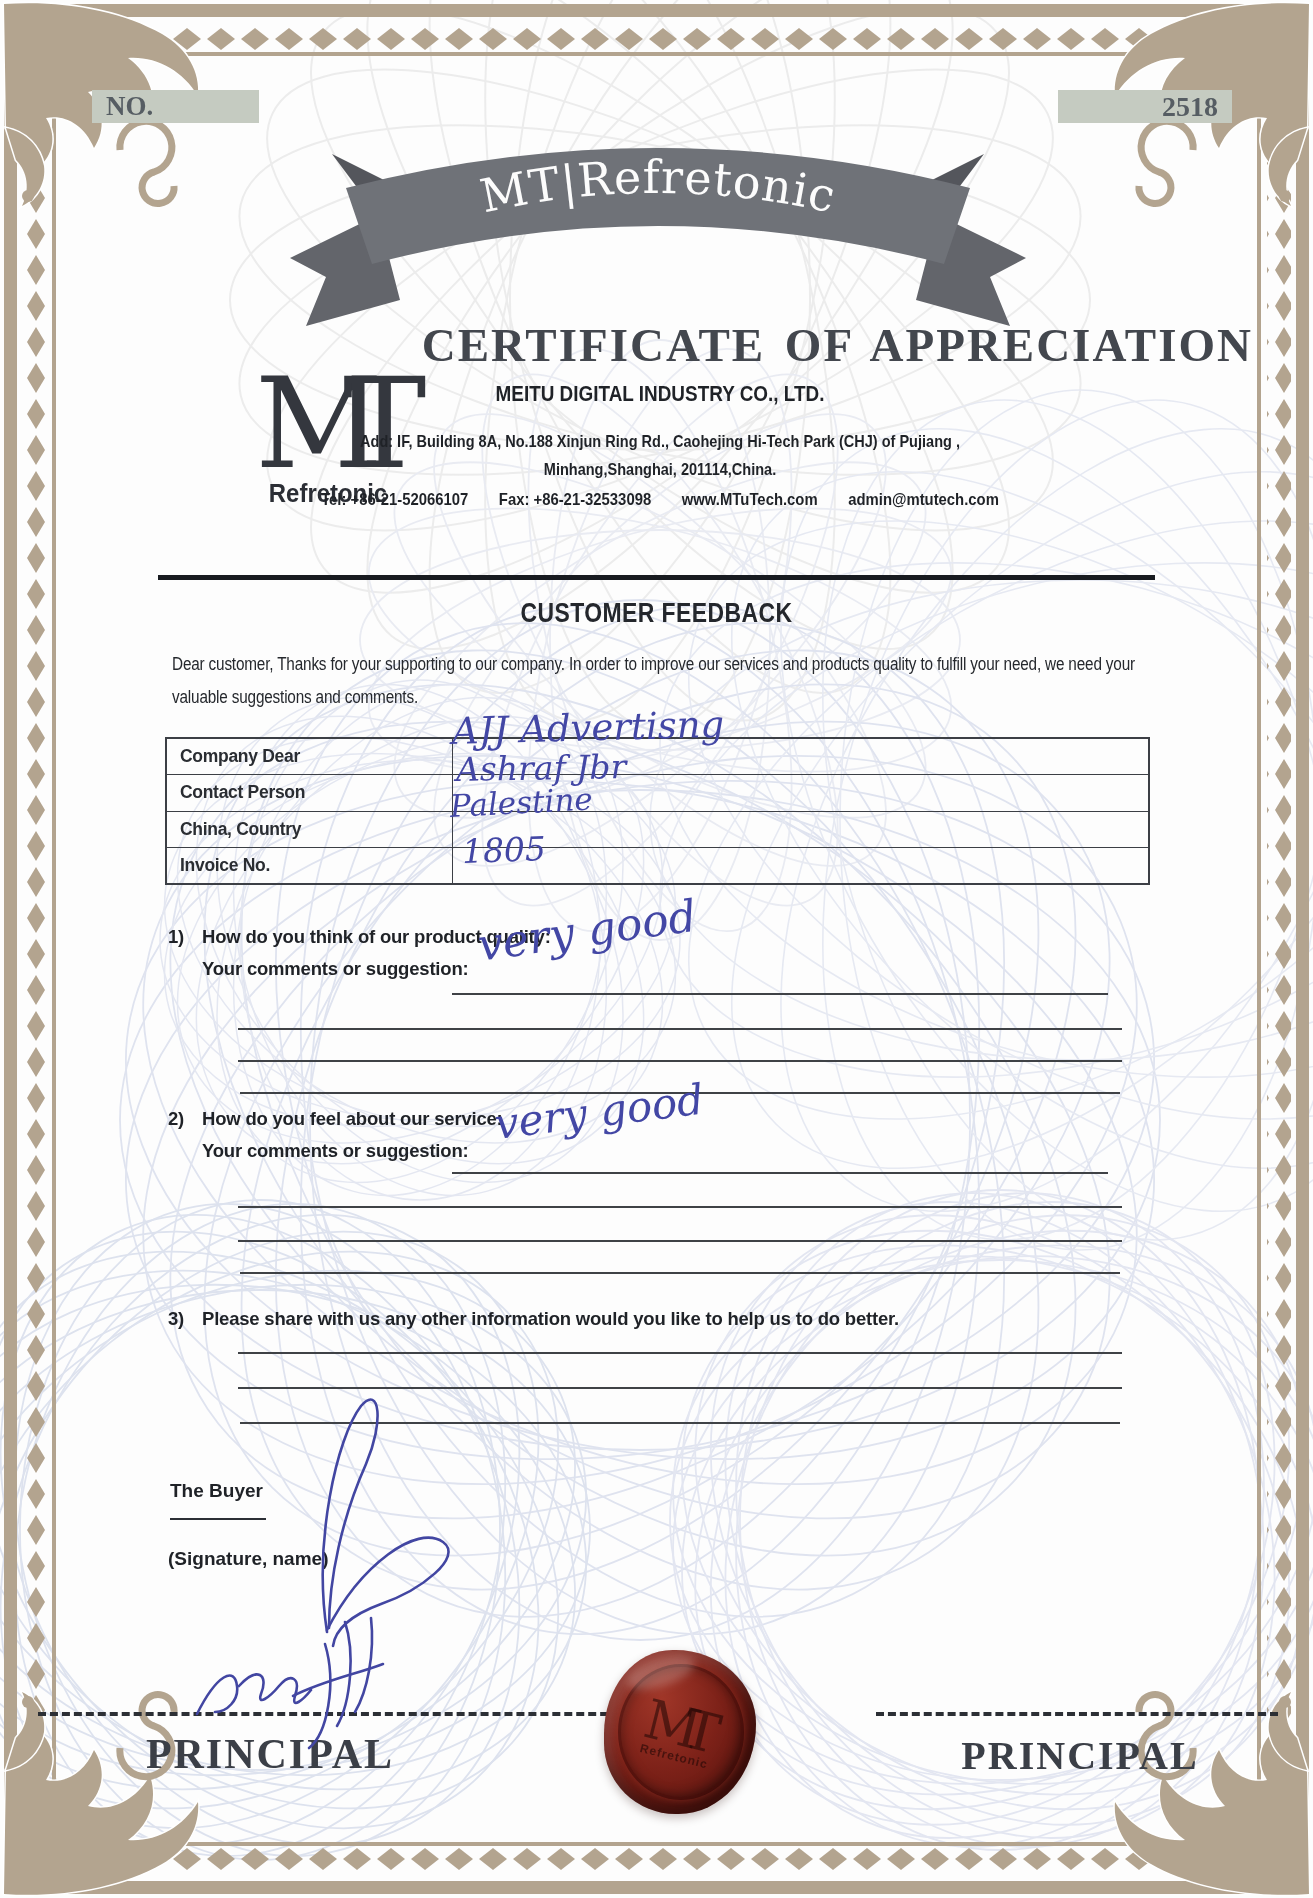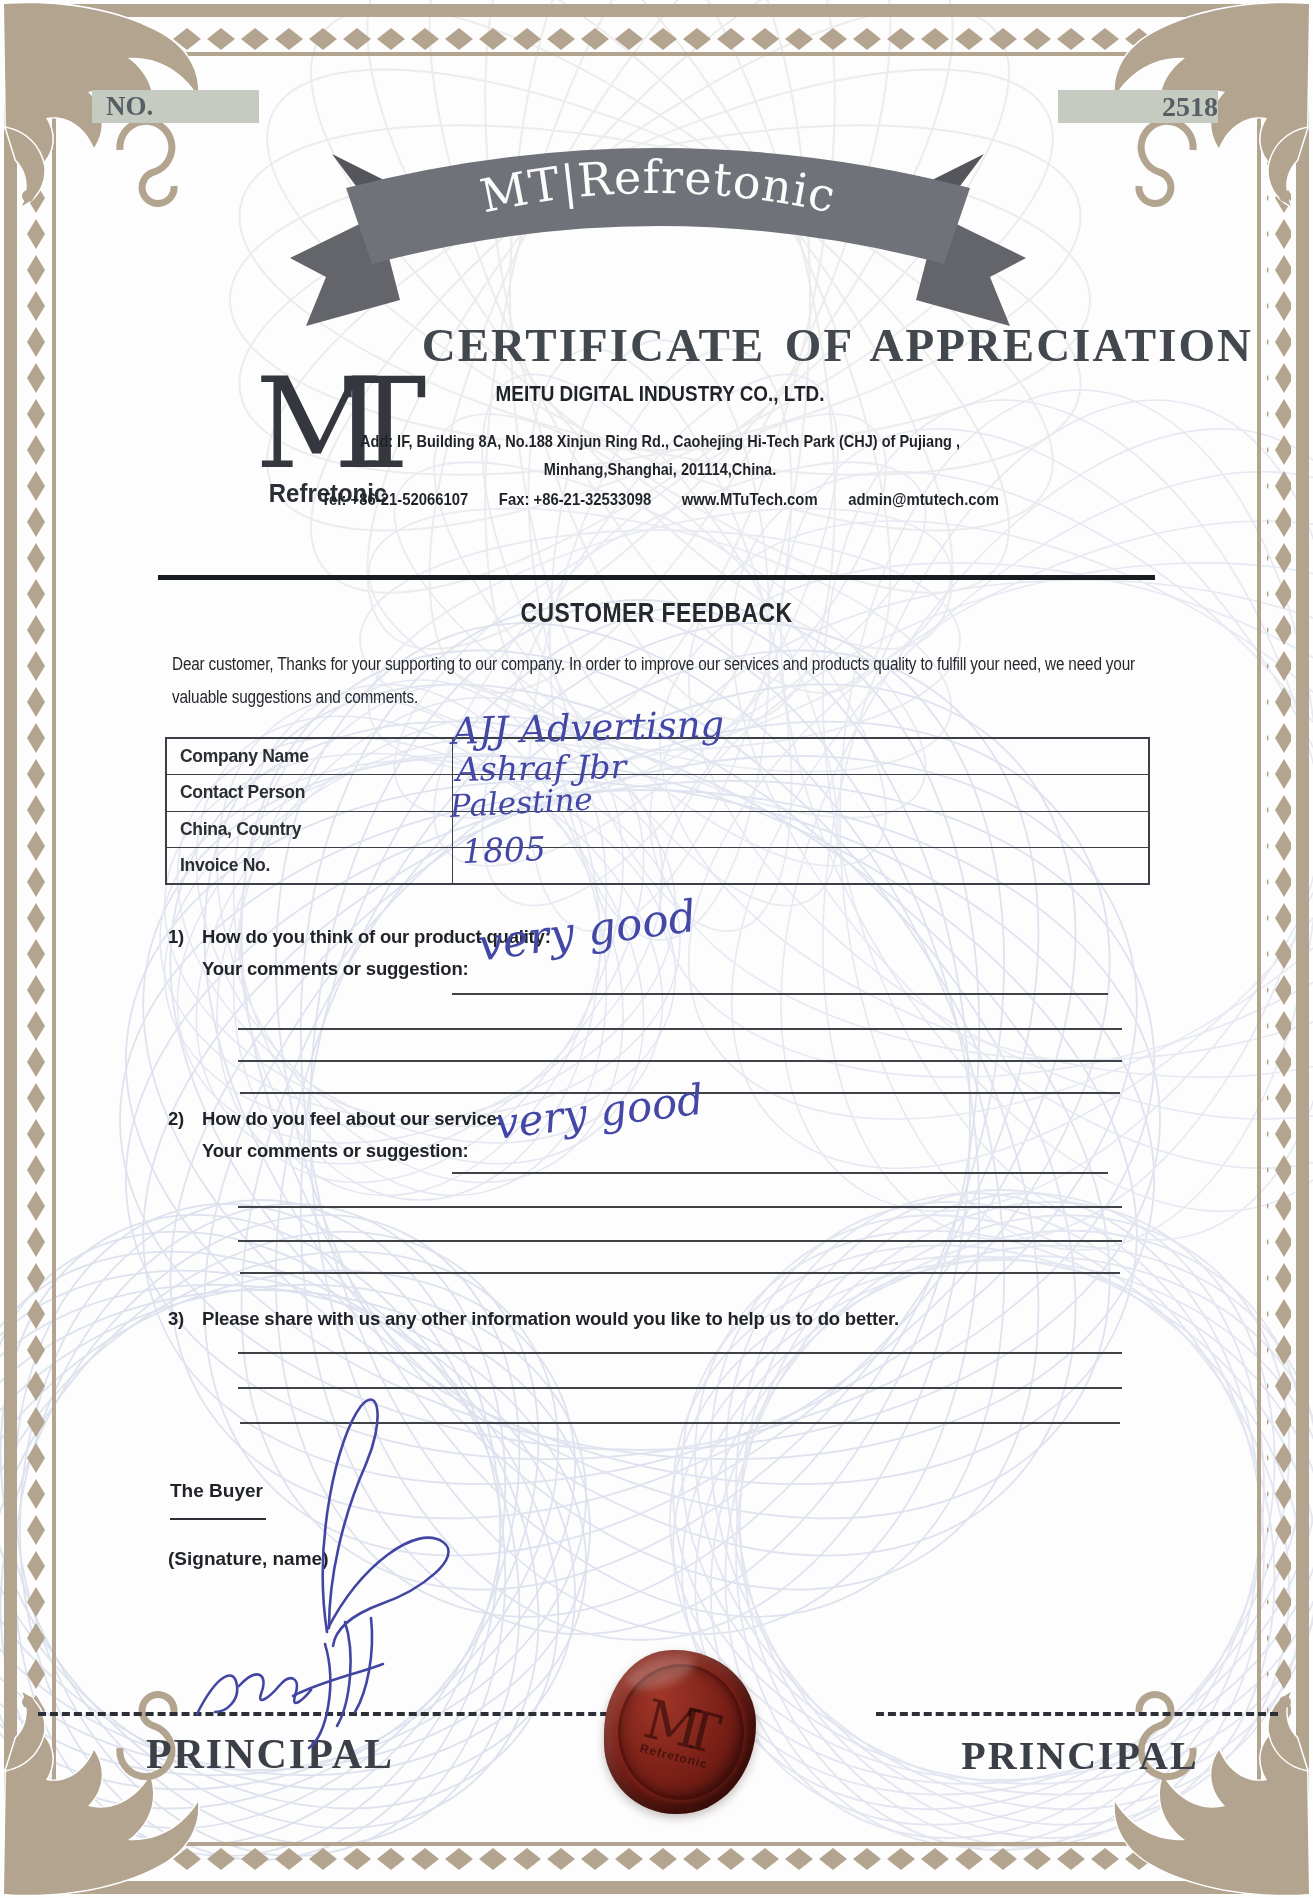--- a/index.html
+++ b/index.html
@@ -6,21 +6,21 @@
   body{width:1313px;height:1898px;position:relative;background:#fdfdfd;font-family:"Liberation Sans",sans-serif;overflow:hidden;}
   .abs{position:absolute;}
   svg{display:block;}
   
   #bg-guilloche{position:absolute;inset:0;z-index:0;}
   #border-frame{position:absolute;inset:0;z-index:2;pointer-events:none;}
   
   .num-box{position:absolute;z-index:3;background:#c5cbc1;height:33px;display:flex;align-items:center;
            font-family:"Liberation Serif",serif;font-weight:bold;color:#565d63;}
   #no-box{left:92px;top:90px;width:153px;font-size:27px;padding-left:14px;}
-  #cert-num-box{left:1058px;top:90px;width:160px;font-size:28px;justify-content:flex-end;}
+  #cert-num-box{left:1058px;top:90px;width:160px;font-size:28px;justify-content:flex-end;padding-right:14px;}
   
   #ribbon{left:228px;top:130px;z-index:3;}
   
   #title{left:60px;top:318px;width:1193px;text-align:right;z-index:3;
          font-family:"Liberation Serif",serif;font-weight:bold;font-size:47px;color:#43474e;
          letter-spacing:2px;word-spacing:6px;white-space:nowrap;}
   
   #logo-monogram{left:245px;top:355px;z-index:3;}
   #logo-brand{left:243px;top:478px;width:170px;text-align:center;z-index:3;font-size:26px;font-weight:bold;color:#2b2e35;
               letter-spacing:0;transform:scaleX(.92);transform-origin:center;}
@@ -269,21 +269,21 @@
   <span>www.MTuTech.com</span>
   <span>admin@mtutech.com</span>
 </div>
 
 <div class="abs" id="main-rule"></div>
 <div class="abs" id="section-title">CUSTOMER FEEDBACK</div>
 <div class="abs" id="intro">Dear customer, Thanks for your supporting to our company. In order to improve our services and products quality to fulfill your need, we need your valuable suggestions and comments.</div>
 
 <div class="abs" id="form-table">
   <div class="frow">
-    <div class="flabel">Company Name</div>
+    <div class="flabel">Company Dear</div>
     <div class="fvalue"></div>
   </div>
   <div class="frow">
     <div class="flabel">Contact Person</div>
     <div class="fvalue"></div>
   </div>
   <div class="frow">
     <div class="flabel">China, Country</div>
     <div class="fvalue"></div>
   </div>

